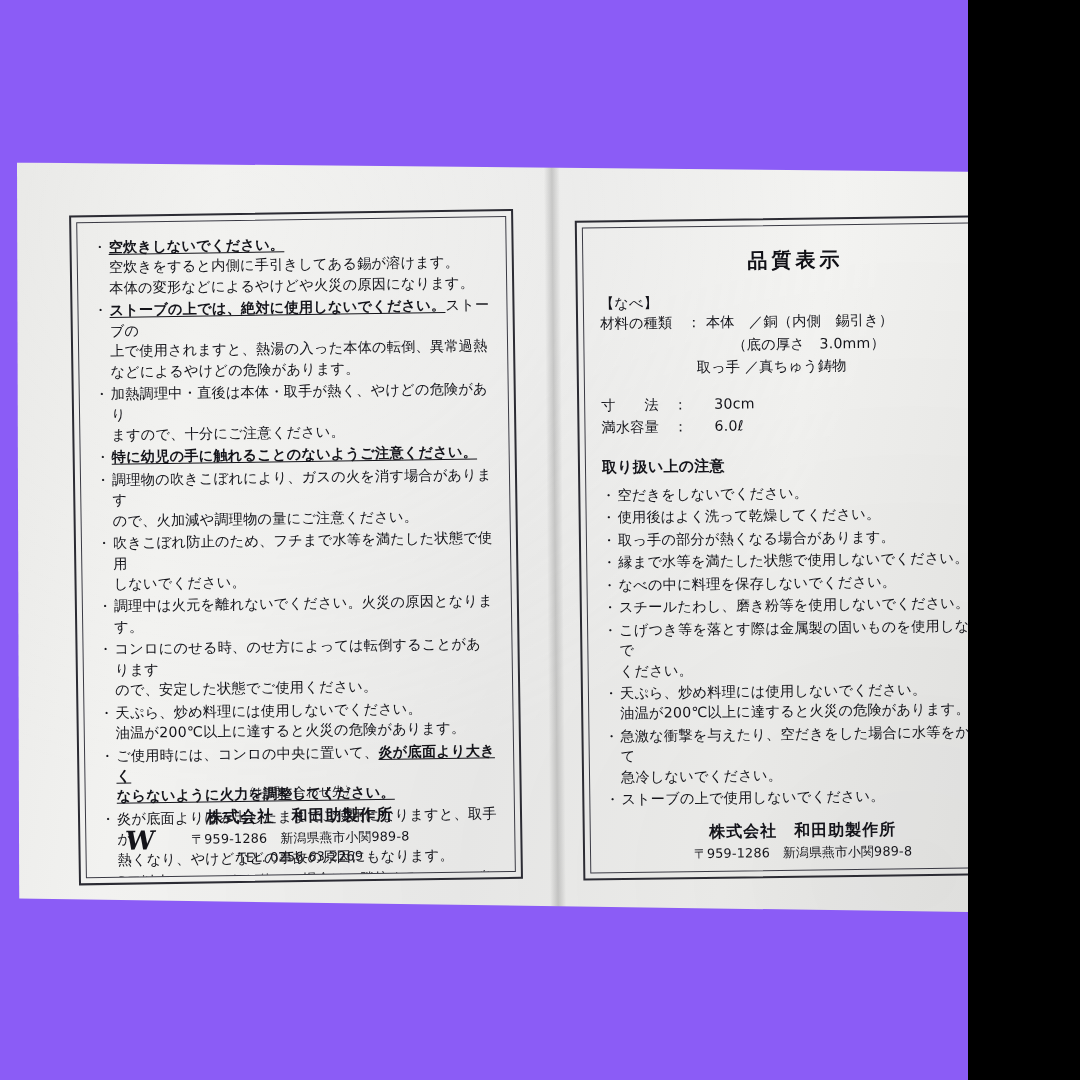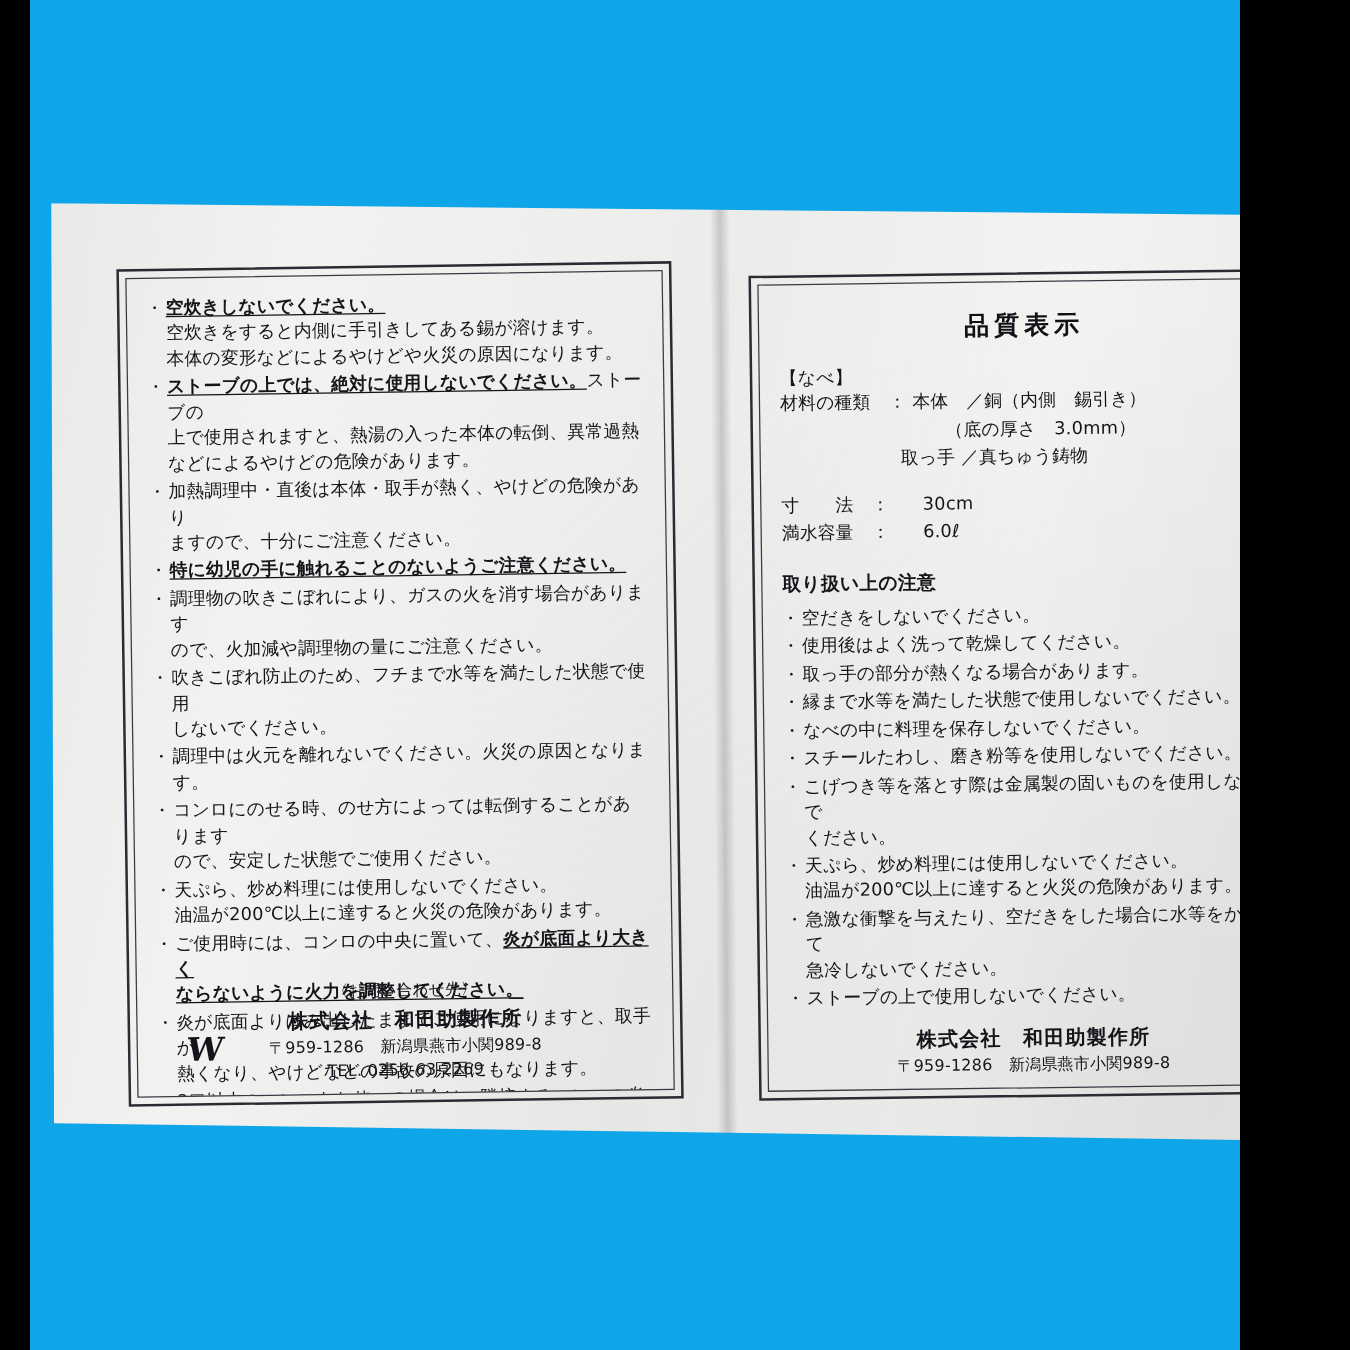--- a/index.html
+++ b/index.html
@@ -4,24 +4,23 @@
 <style>
   html, body {
     margin: 0;
     padding: 0;
     background: #000000;
   }
   #stage {
     position: relative;
     width: 968px;
     height: 1080px;
-    background: #0ea5e9;
+    background: #8b5cf6;
     overflow: hidden;
     font-family: "Liberation Sans", sans-serif;
-    margin-left: 24px;
   }
 
   
   #leaflet {
     position: absolute;
     left: 14px;
     top: 142px;
     width: 1054px;
     height: 800px;
     background: linear-gradient(100deg, #e9e9e7 0%, #f2f2f0 18%, #ececeb 48%, #f3f3f1 70%, #e6e6e4 100%);

